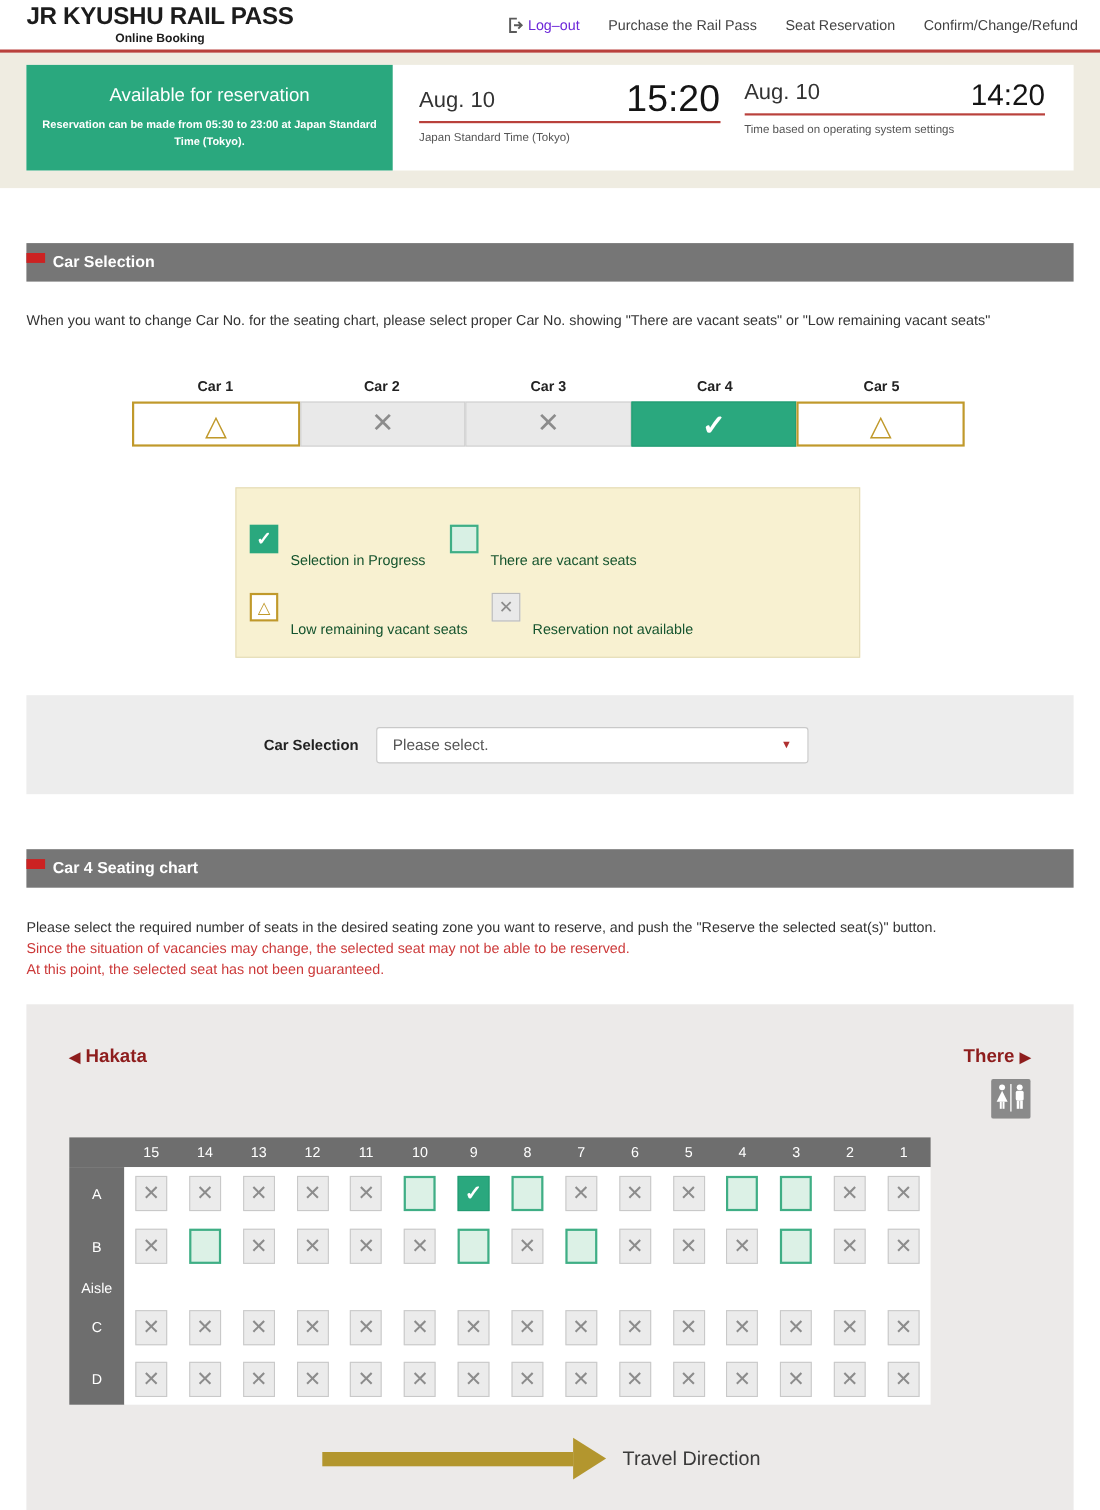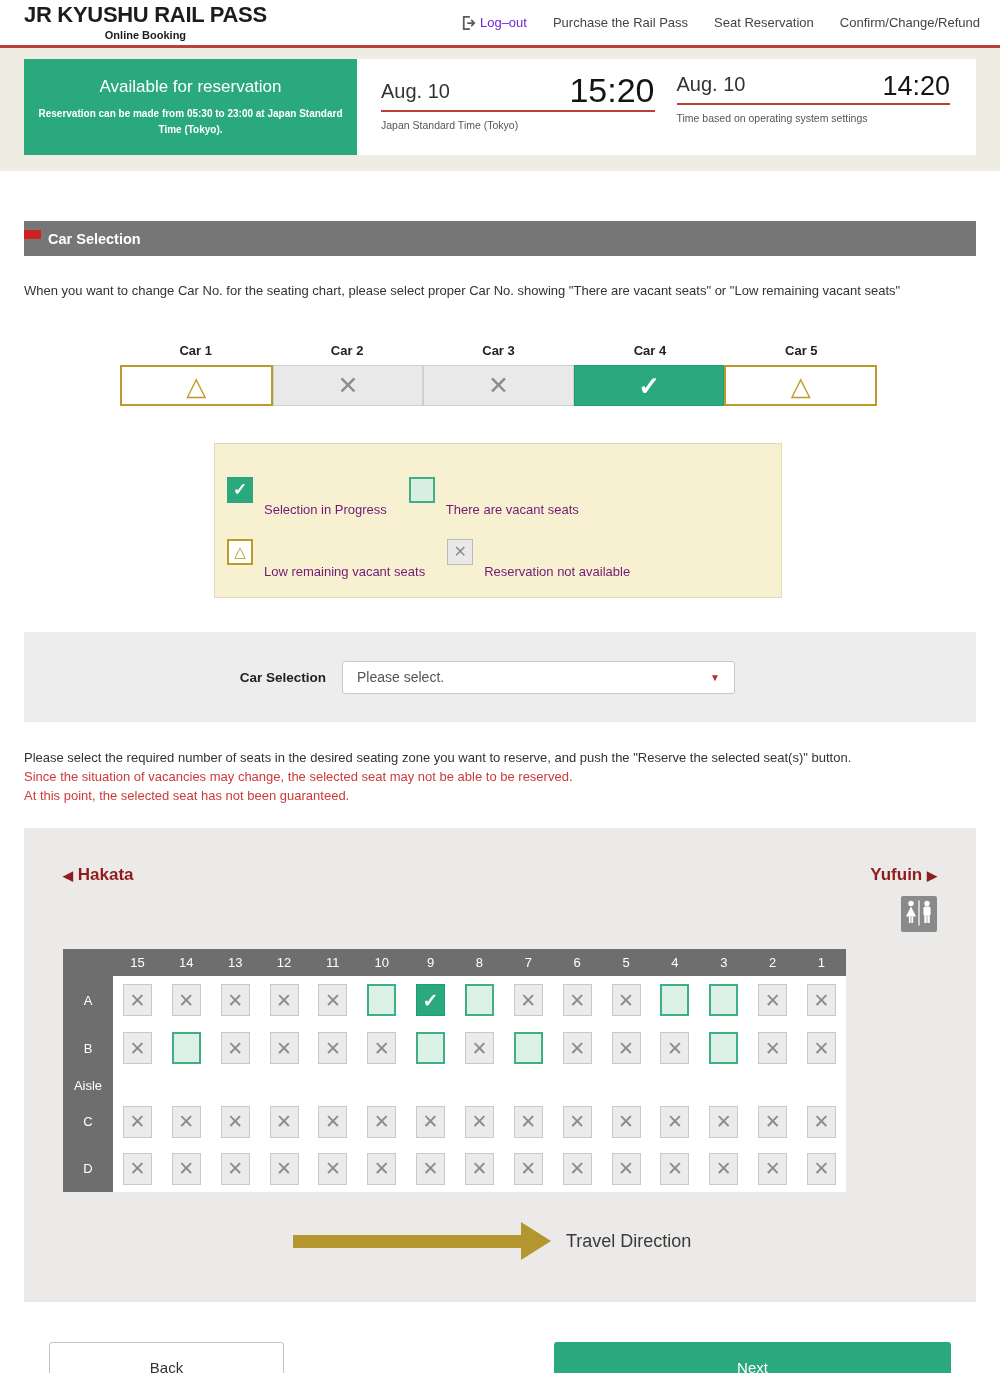--- a/index.html
+++ b/index.html
@@ -60,21 +60,21 @@
   .legend-row { display:flex; align-items:center; margin:7px 0; }
   .legend-item { display:flex; align-items:center; margin-right:22px; }
   .legend-icon { width:26px; height:26px; margin-right:11px; display:flex; align-items:center; justify-content:center; }
   .legend-icon.selected { background:#2aa87e; }
   .legend-icon.selected span { color:#fff; font-size:17px; font-weight:700; }
   .legend-icon.vacant { background:#d8f0e4; border:2px solid #3fae85; }
   .legend-icon.low { background:#fff; border:2px solid #c0992b; }
   .legend-icon.low span { color:#c0992b; font-size:15px; }
   .legend-icon.unavailable { background:#e9e9e9; border:1px solid #bbb; }
   .legend-icon.unavailable span { color:#8c8c8c; font-size:16px; }
-  .legend-label { font-size:13px; color:#701a75;margin-top:40px; }
+  .legend-label { font-size:13px; color:#14532d;margin-top:40px; }
 
   
   .dropdown-panel { margin-top:34px; background:#ededed; height:90px; display:flex; align-items:center; }
   .dropdown-label { width:318px; text-align:right; font-weight:700; font-size:13.5px; color:#222; padding-right:16px; }
   .select-box { width:393px; height:33px; background:#fff; border:1px solid #c9c9c9; border-radius:3px;
                 display:flex; align-items:center; justify-content:space-between; padding:0 14px; cursor:pointer; }
   .select-value { font-size:14px; color:#555; }
   .select-caret { color:#b03030; font-size:10px; }
 
   
@@ -233,35 +233,39 @@
       </div>
 
     <div class="dropdown-panel">
       <div class="dropdown-label">Car Selection</div>
       <div class="select-box">
         <span class="select-value">Please select.</span>
         <span class="select-caret">▼</span>
       </div>
     </div>
 
+    <div class="section-bar mt-main">
+      <div class="section-marker"></div>
+      <div class="section-title">Car 4 Seating chart</div>
+    </div>
 
     <div class="seat-instructions">
       <div>Please select the required number of seats in the desired seating zone you want to reserve, and push the "Reserve the selected seat(s)" button.</div>
       <div class="warn">Since the situation of vacancies may change, the selected seat may not be able to be reserved.</div>
       <div class="warn">At this point, the selected seat has not been guaranteed.</div>
     </div>
 
     <div class="seating-panel">
       <div class="stations">
         <div class="station">
           <span class="arr">◀</span>
           <span>Hakata</span>
         </div>
         <div class="station">
-          <span>Yufuin</span>
+          <span>There</span>
           <span class="arr">▶</span>
         </div>
       </div>
 
       <div class="restroom-row">
         <svg width="36" height="36" viewBox="0 0 36 36">
           <rect x="0" y="0" width="36" height="36" rx="2" fill="#8a8a8a"></rect>
           <circle cx="10" cy="7.5" r="2.7" fill="#fff"></circle>
           <polygon points="10,10.5 5,20.5 15,20.5" fill="#fff"></polygon>
           <rect x="7.9" y="20.5" width="1.8" height="6.5" fill="#fff"></rect>

